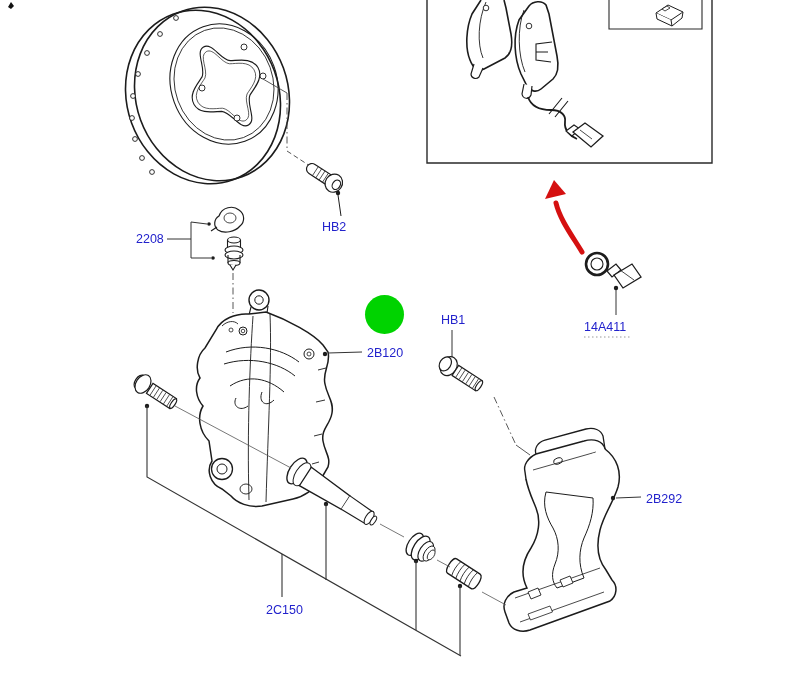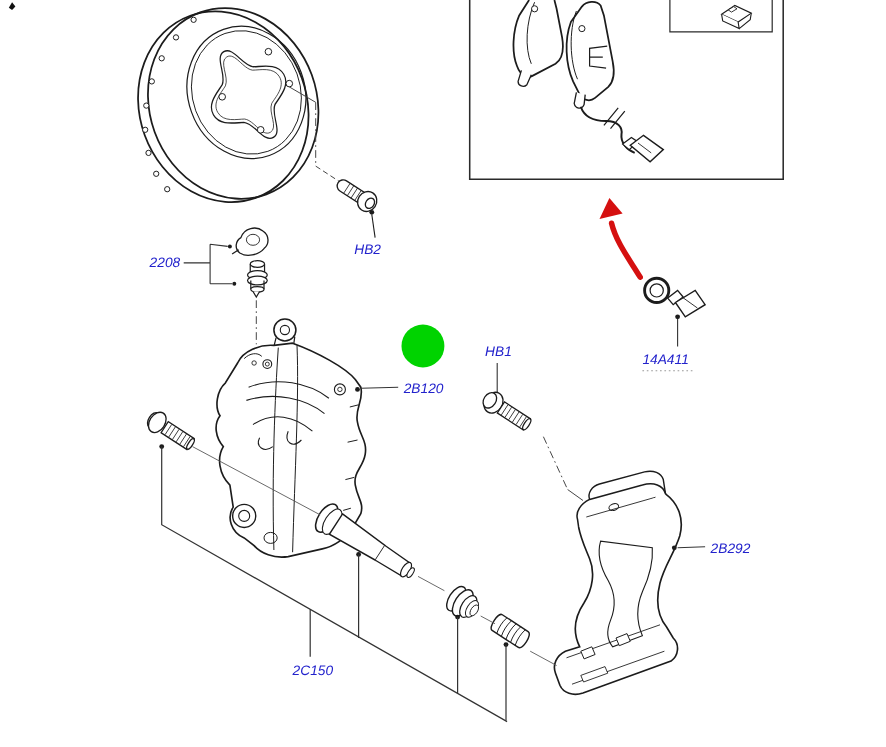--- a/index.html
+++ b/index.html
@@ -1,16 +1,16 @@
 <!DOCTYPE html>
 <html><head>
 <meta charset="utf-8">
 <style>
   html,body{margin:0;padding:0;background:#ffffff;}
-  .stage{position:relative;width:805px;height:679px;background:#ffffff;overflow:hidden;font-style:italic;}
+  .stage{position:relative;width:805px;height:679px;background:#ffffff;overflow:hidden;}
   svg{position:absolute;left:0;top:0;}
   text{font-family:"Liberation Sans", sans-serif;font-size:12.5px;}
   .lbl{cursor:pointer;}
 </style>
 </head>
 <body>
 
 <div class="stage">
 <svg width="805" height="679" viewBox="0 0 805 679">
 

